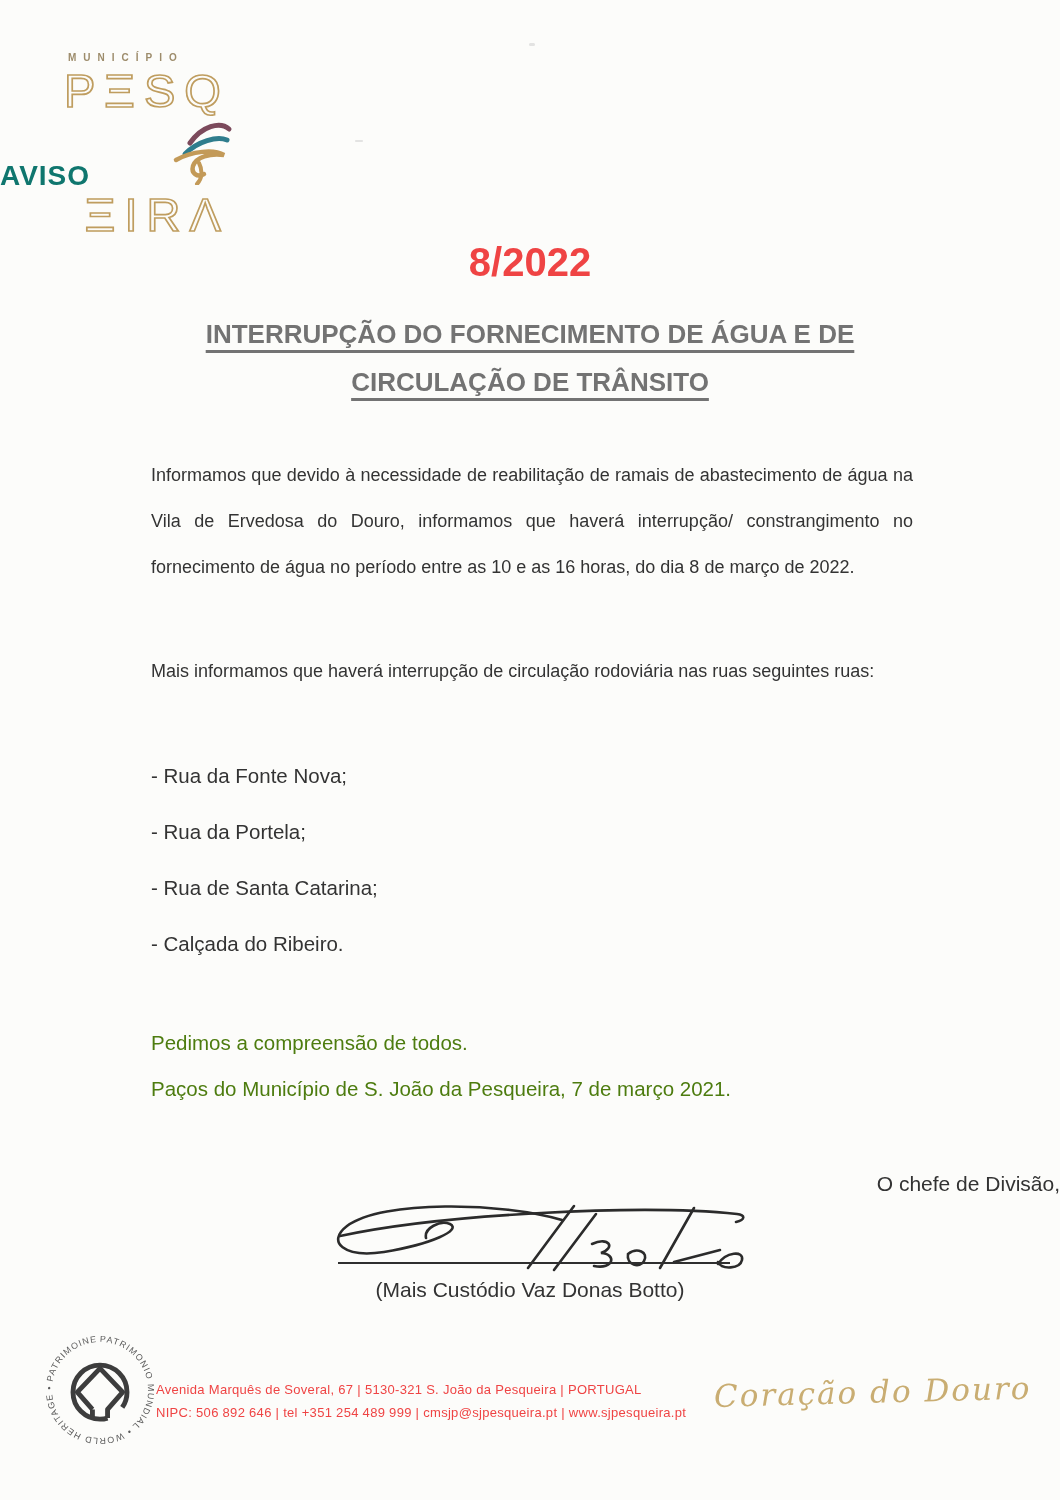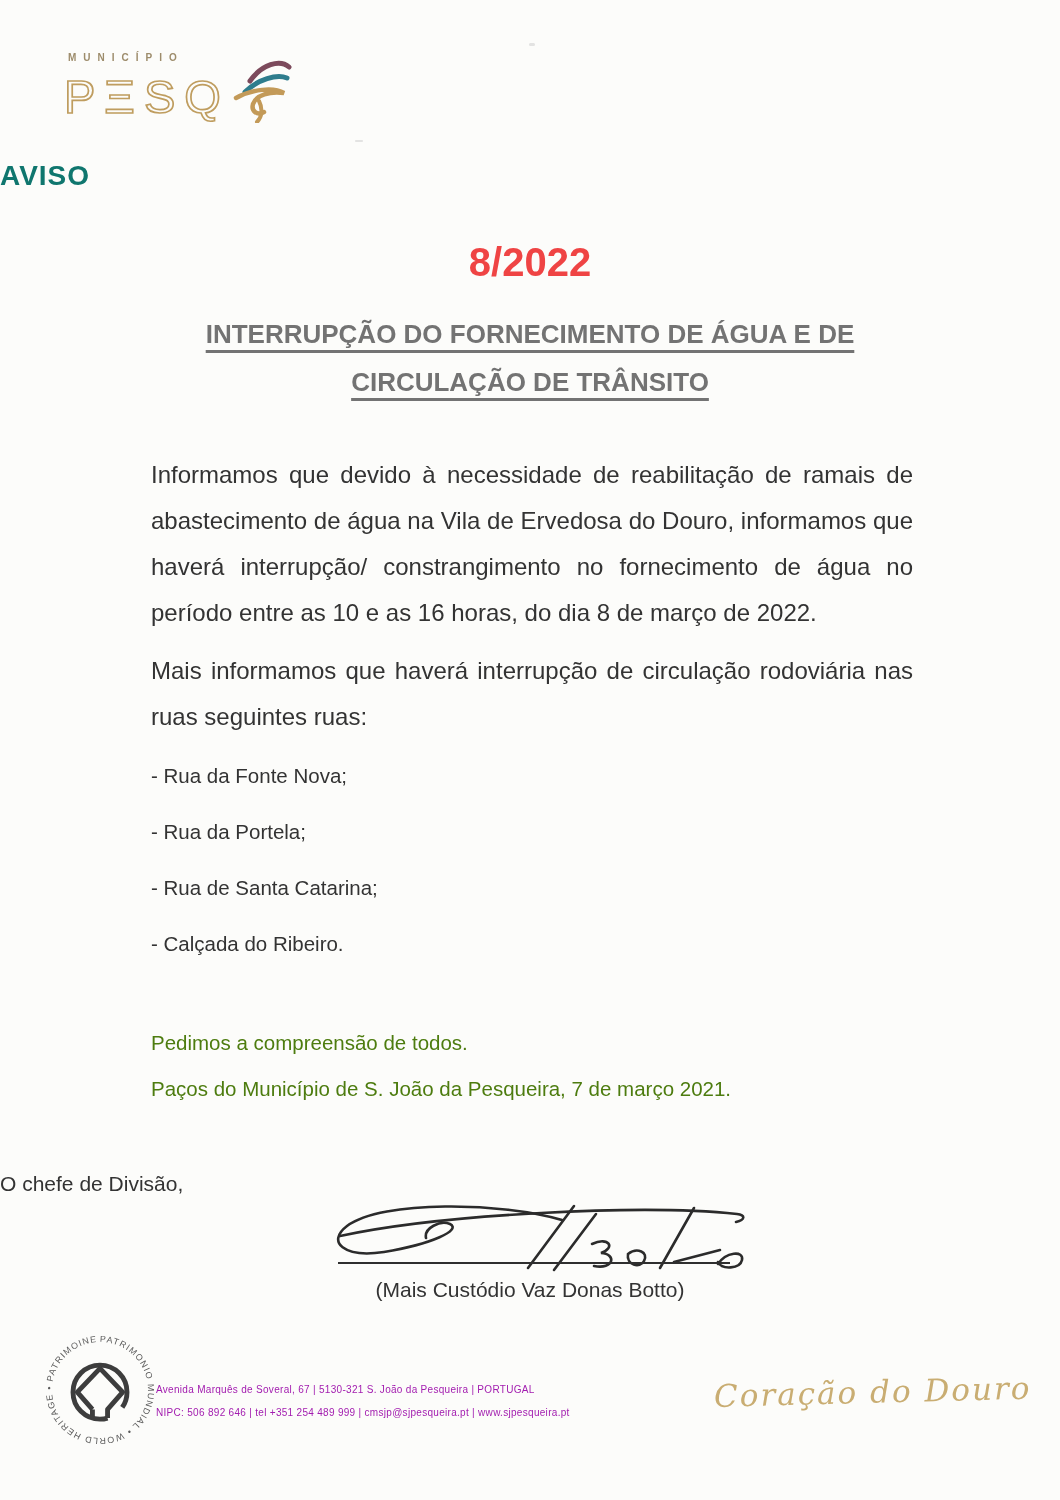--- a/index.html
+++ b/index.html
@@ -11,21 +11,21 @@
     font-family:"Liberation Sans", sans-serif;
     color:#333;
     overflow:hidden;
   }
   
   .logo{position:absolute;left:64px;top:52px;}
   .logo-muni{
     font-size:10px;letter-spacing:7px;color:#9d8c6b;font-weight:bold;
     margin-left:4px;
   }
-  .wordmark{display:flex;align-items:flex-end;margin-top:0px;height:62px;}
+  .wordmark{display:flex;align-items:flex-end;margin-top:0px;height:62px;flex-direction:column;}
   .wordmark .wm{
     font-size:47px;line-height:56px;letter-spacing:9px;
     color:#c4a265;font-weight:normal;
   }
   @supports (-webkit-text-stroke: 1px black){
     .wordmark .wm{-webkit-text-stroke:1.7px #bf9d5f;color:transparent;}
   }
   .wm-icon{width:70px;height:66px;margin:0 -4px 2px -6px;flex:none;}
   
   .t-title{
@@ -41,46 +41,46 @@
     font-size:26px;font-weight:bold;color:#737373;line-height:48px;
   }
   .t-heading .hl{
     text-decoration:underline;
     text-decoration-thickness:2.5px;
     text-underline-offset:7px;
   }
   
   .para{
     position:absolute;left:151px;width:762px;
-    font-size:24px;line-height:46px;color:#333;
+    font-size:18px;line-height:46px;color:#333;
     text-align:justify;
   }
   #para1{top:452px;}
   #para2{top:648px;}
   .streets{position:absolute;left:151px;top:748px;width:762px;}
   .street{font-size:20.5px;line-height:56px;color:#333;}
   .closing{position:absolute;left:151px;top:1020px;width:800px;
     font-size:20.5px;line-height:46px;color:#4d7c0f;}
   
   .sig-role{
-    position:absolute;left:0;top:1172px;width:1060px;text-align:left;
+    position:absolute;left:0;top:1172px;width:1060px;text-align:right;
     font-size:21px;color:#333;
   }
   .sig-scribble{position:absolute;left:322px;top:1192px;width:450px;height:84px;}
   .sig-line{position:absolute;left:338px;top:1262px;width:392px;
     border-top:2.5px solid #2f2f2f;height:0;}
   .sig-name{
     position:absolute;left:0;top:1278px;width:1060px;text-align:center;
     font-size:21px;color:#333;
   }
   
   .emblem{position:absolute;left:46px;top:1336px;width:108px;height:108px;}
   .addr{
     position:absolute;left:156px;top:1378px;
-    font-size:10px;line-height:23px;color:#a21caf;letter-spacing:.3px;
+    font-size:13px;line-height:23px;color:#ef4444;letter-spacing:.3px;
   }
   .tagline{
     position:absolute;left:714px;top:1374px;width:300px;
     font-family:"DejaVu Serif", serif;font-style:italic;
     font-size:31px;color:#c9ad72;letter-spacing:2px;white-space:nowrap;
     transform:rotate(-1.5deg);
   }
   .artifact{position:absolute;background:#c9c9c9;border-radius:2px;}
 </style>
 </head>
@@ -91,20 +91,21 @@
   <div class="logo">
     <div class="logo-muni">MUNICÍPIO</div>
     <div class="wordmark">
       <span class="wm">PΞSQ</span>
       <svg class="wm-icon" viewBox="0 0 70 66">
         <path d="M 26,24 C 38,7 56,2 65,10" fill="none" stroke="#7c4a5c" stroke-width="5" stroke-linecap="round"></path>
         <path d="M 21,35 C 34,22 53,17 63,21" fill="none" stroke="#2f7d8d" stroke-width="5" stroke-linecap="round"></path>
         <path d="M 12,41 C 28,32 50,30 60,36 C 46,34 32,38 29,47 C 27,54 33,59 40,55" fill="none" stroke="#c39a58" stroke-width="4.5" stroke-linecap="round"></path>
         <path d="M 35,44 C 39,52 38,60 33,65" fill="none" stroke="#c39a58" stroke-width="4" stroke-linecap="round"></path>
       </svg>
+      <span class="wm">ΞIRΛ</span>
     </div>
   </div>
 
   <div class="t-title">AVISO</div>
   <div class="t-number">8/2022</div>
   <div class="t-heading">
     <span class="hl">INTERRUPÇÃO DO FORNECIMENTO DE ÁGUA E DE</span><br>
     <span class="hl">CIRCULAÇÃO DE TRÂNSITO</span>
   </div>
 

